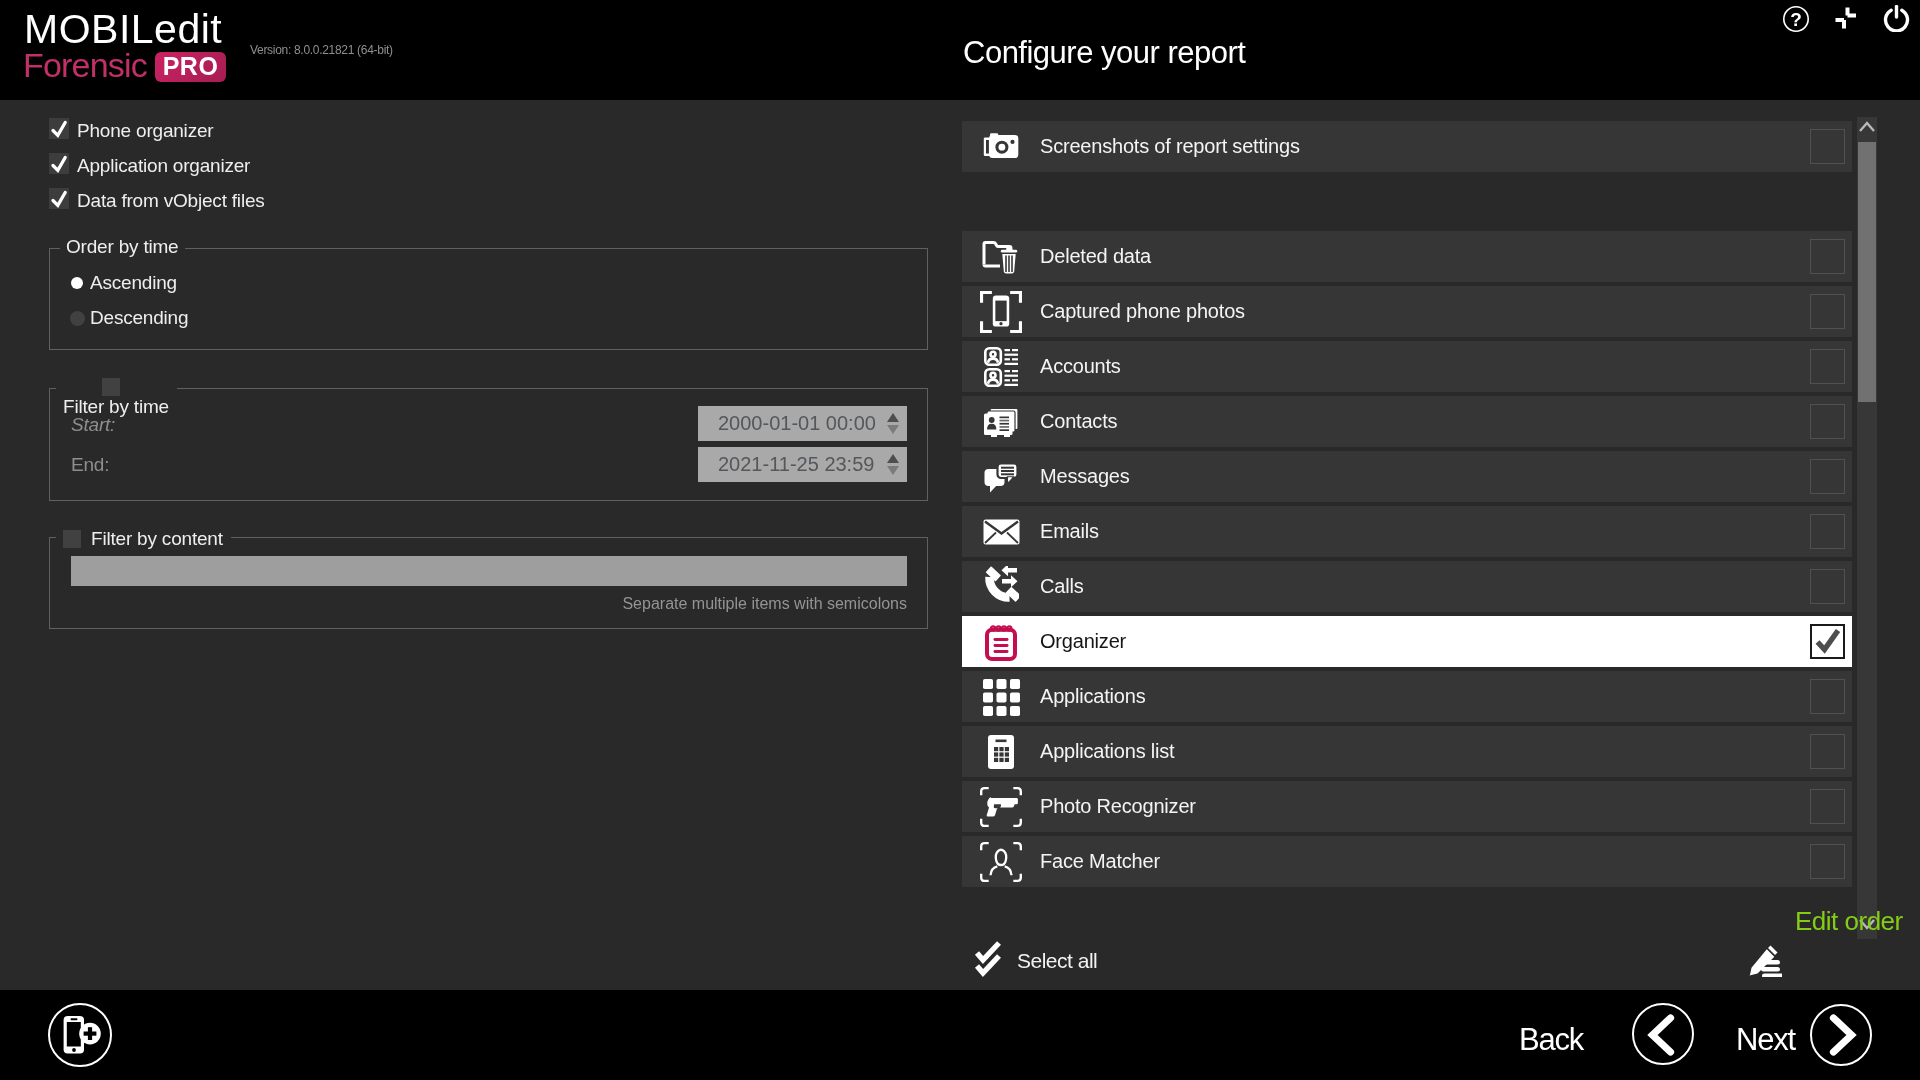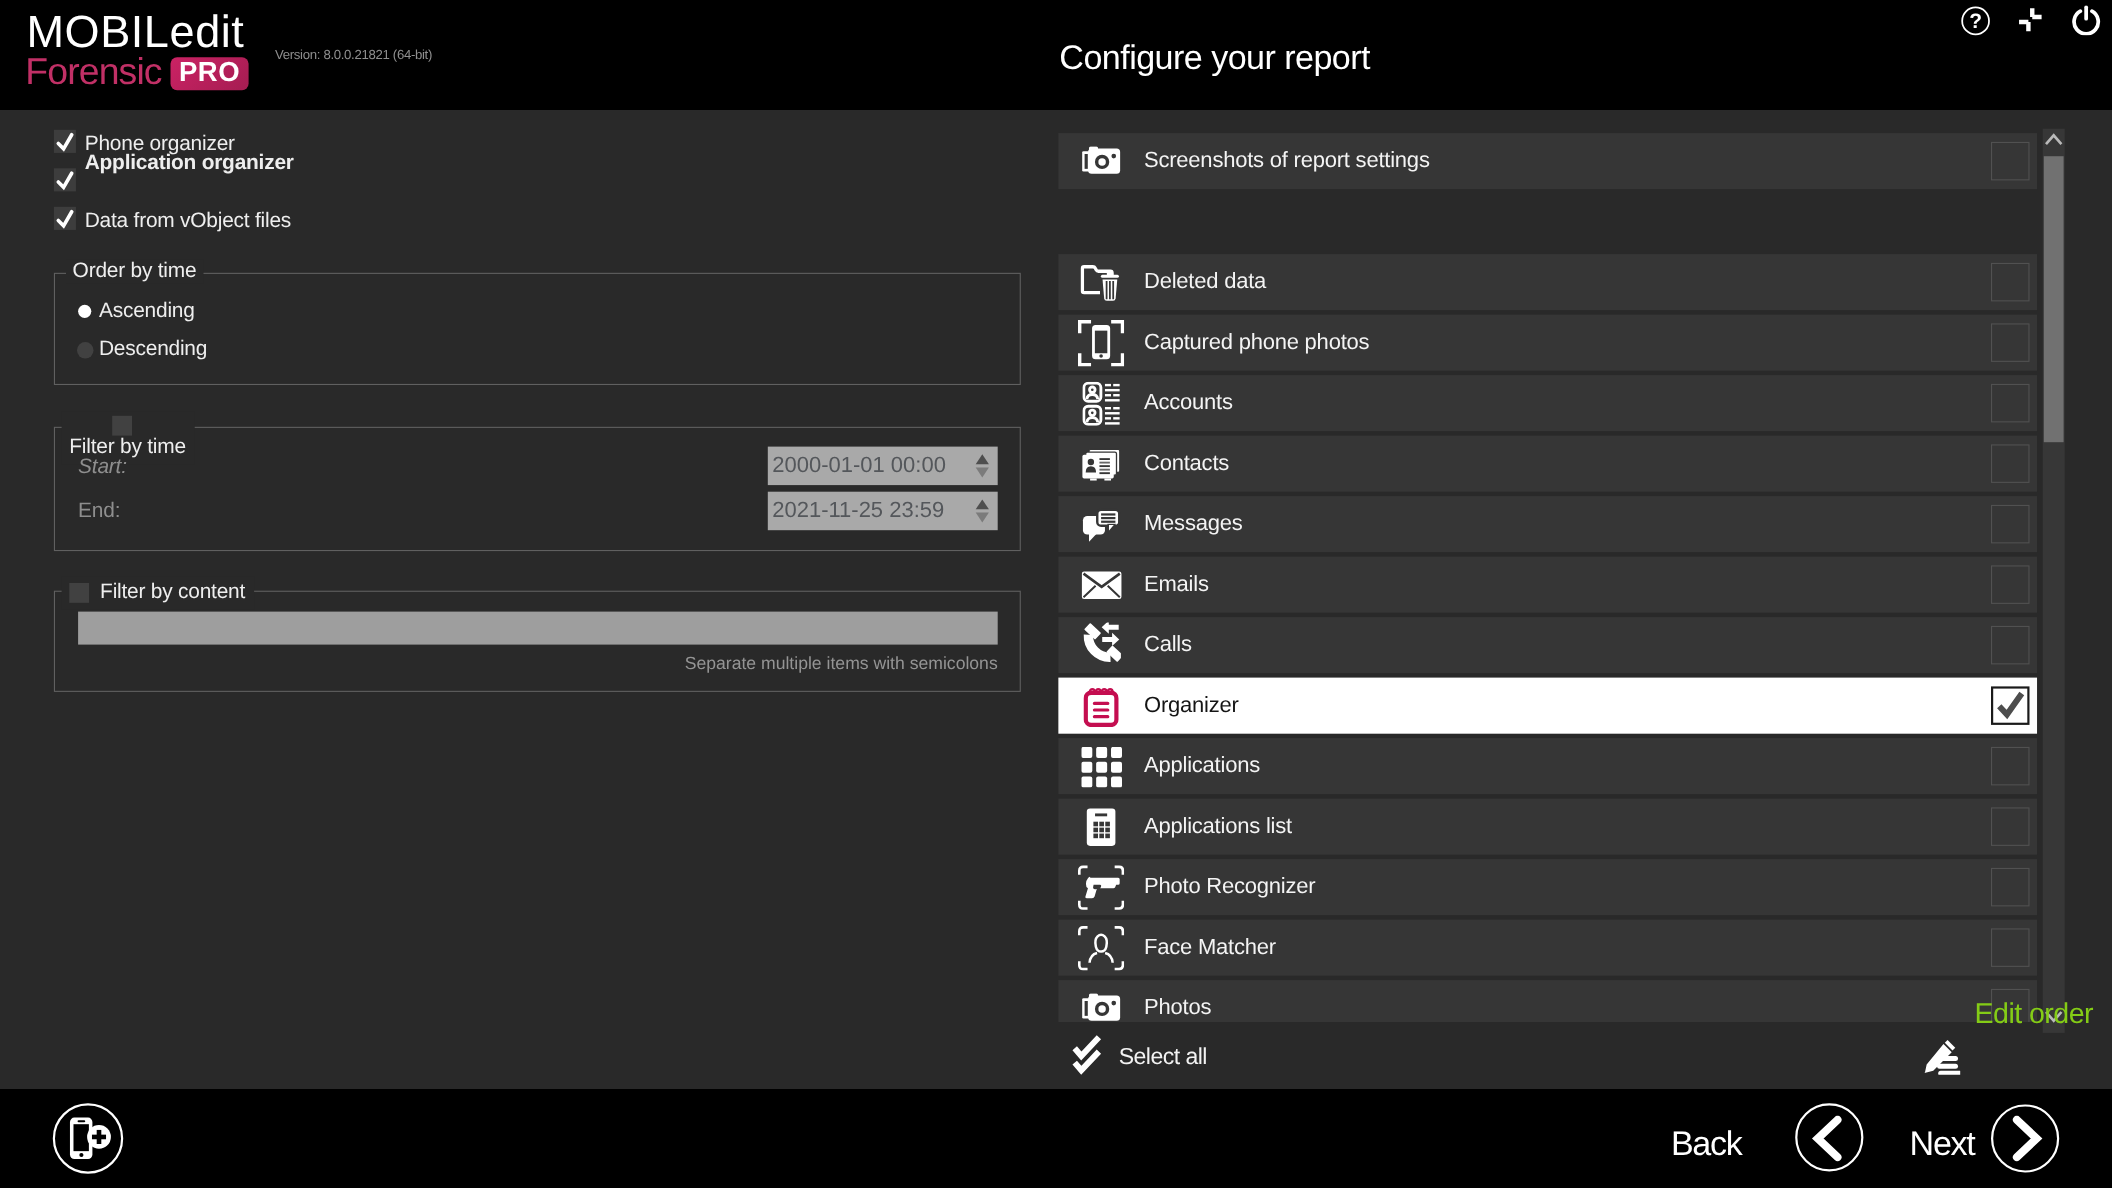--- a/index.html
+++ b/index.html
@@ -24,21 +24,21 @@
   #back-label { position:absolute; left:1519px; top:1022px; font-size:31px; letter-spacing:-1.2px; color:#fff; }
   #next-label { position:absolute; left:1736px; top:1022px; font-size:31px; letter-spacing:-1.2px; color:#fff; }
 
   
   .lcheck { position:absolute; width:20px; height:21px; background:#3d3d3d; }
   .llabel { position:absolute; font-size:19px; letter-spacing:-0.2px; color:#eee; }
   .group { position:absolute; border:1px solid #606060; }
   .glegend { position:absolute; background:#292929; font-size:19px; letter-spacing:-0.2px; color:#eee; padding:0 6px; }
   .gray { color:#8e8e8e; }
   .dateinput { position:absolute; left:698px; width:209px; height:35px; background:#a9a9a9; color:#54575b;
-      font-size:20px; line-height:35px; padding-left:4px; }
+      font-size:20px; line-height:35px; padding-left:20px; }
   .spin { position:absolute; right:8px; width:0; height:0; border-left:6px solid transparent; border-right:6px solid transparent; }
   .spin.up { top:7px; border-bottom:9px solid #4e4e4e; }
   .spin.dn { bottom:7px; border-top:9px solid #7b7b7b; }
 
   
   #list { position:absolute; left:962px; top:121px; width:890px; height:808px; overflow:hidden; }
   .row { position:absolute; left:0; width:890px; height:51px; background:#363636; }
   .row .ric { position:absolute; left:18px; top:5px; width:42px; height:42px; display:flex; align-items:center; justify-content:center; }
   .row .rlabel { position:absolute; left:78px; top:0; height:51px; line-height:51px; font-size:20px; letter-spacing:-0.2px; color:#f4f4f4; }
   .row .rcheck { position:absolute; left:848px; top:8px; width:35px; height:35px; border:1px solid #515151; }
@@ -79,21 +79,21 @@
   <div class="lcheck" style="left:49px; top:118px;"></div>
   <svg class="abs" style="left:49px; top:118px;" width="21" height="21" viewBox="0 0 21 21">
     <path d="M4 12.5 L8.8 17.3 L16.2 4.5" fill="none" stroke="#fff" stroke-width="3.3" stroke-linecap="round"></path>
   </svg>
   <div class="llabel" style="left:77px; top:120px;">Phone organizer</div>
 
   <div class="lcheck" style="left:49px; top:153px;"></div>
   <svg class="abs" style="left:49px; top:153px;" width="21" height="21" viewBox="0 0 21 21">
     <path d="M4 12.5 L8.8 17.3 L16.2 4.5" fill="none" stroke="#fff" stroke-width="3.3" stroke-linecap="round"></path>
   </svg>
-  <div class="llabel" style="left:77px; top:138px;font-weight:bold;">Application organizer</div>
+  <div class="llabel" style="left:77px; top:155px;">Application organizer</div>
 
   <div class="lcheck" style="left:49px; top:188px;"></div>
   <svg class="abs" style="left:49px; top:188px;" width="21" height="21" viewBox="0 0 21 21">
     <path d="M4 12.5 L8.8 17.3 L16.2 4.5" fill="none" stroke="#fff" stroke-width="3.3" stroke-linecap="round"></path>
   </svg>
   <div class="llabel" style="left:77px; top:190px;">Data from vObject files</div>
 
   <div class="group" style="left:49px; top:248px; width:879px; height:102px;"></div>
   <div class="glegend" style="left:60px; top:236px;">Order by time</div>
   <div class="abs" style="left:71px; top:277px; width:12px; height:12px; border-radius:50%; background:#fff;"></div>
@@ -373,35 +373,20 @@
         <g stroke="#fff" stroke-width="2.5" fill="none">
           <path d="M17.8 20.5 Q16.2 13.5 19.5 10.3 Q23 7 26.5 10.3 Q29.8 13.5 28.2 20.5 Q27 25.3 23 25.3 Q19 25.3 17.8 20.5 Z"></path>
           <path d="M11.5 36.5 Q12.2 28.3 19 26.7 M34.5 36.5 Q33.8 28.3 27 26.7"></path>
         </g>
       </svg>
       </span>
       <span class="rlabel">Face Matcher</span>
       <span class="rcheck"></span>
     </div>
 
-    <div class="row" style="top:770px;">
-      <span class="ric">
-        <svg width="40" height="28" viewBox="0 0 40 28">
-        <rect x="2.8" y="4.5" width="7" height="18.5" rx="1.2" fill="#fff"></rect>
-        <rect x="5" y="7" width="2.9" height="13.5" fill="#363636"></rect>
-        <path d="M9 4.5 L9 1.6 Q9 0.2 10.4 0.2 L15.8 0.2 Q17.2 0.2 17.2 1.6 L17.2 4.5 Z" fill="#fff"></path>
-        <rect x="8.2" y="2" width="29.1" height="23" rx="3.2" fill="#fff"></rect>
-        <circle cx="20.9" cy="14.2" r="6.5" fill="#363636"></circle>
-        <circle cx="20.9" cy="14.2" r="3.4" fill="#fff"></circle>
-        <circle cx="31.5" cy="8.9" r="2.1" fill="#363636"></circle>
-      </svg>
-      </span>
-      <span class="rlabel">Photos</span>
-      <span class="rcheck"></span>
-    </div>
   </div>
   <div id="sb-track"></div>
   <div id="sb-thumb"></div>
   <svg class="abs" style="left:1858px; top:120px;" width="18" height="14" viewBox="0 0 18 14">
     <path d="M2 11 L9 3 L16 11" fill="none" stroke="#b9b9b9" stroke-width="2.4"></path>
   </svg>
   <svg class="abs" style="left:1858px; top:917px;" width="18" height="14" viewBox="0 0 18 14">
     <path d="M2 3 L9 11 L16 3" fill="none" stroke="#b9b9b9" stroke-width="2.4"></path>
   </svg>
 

